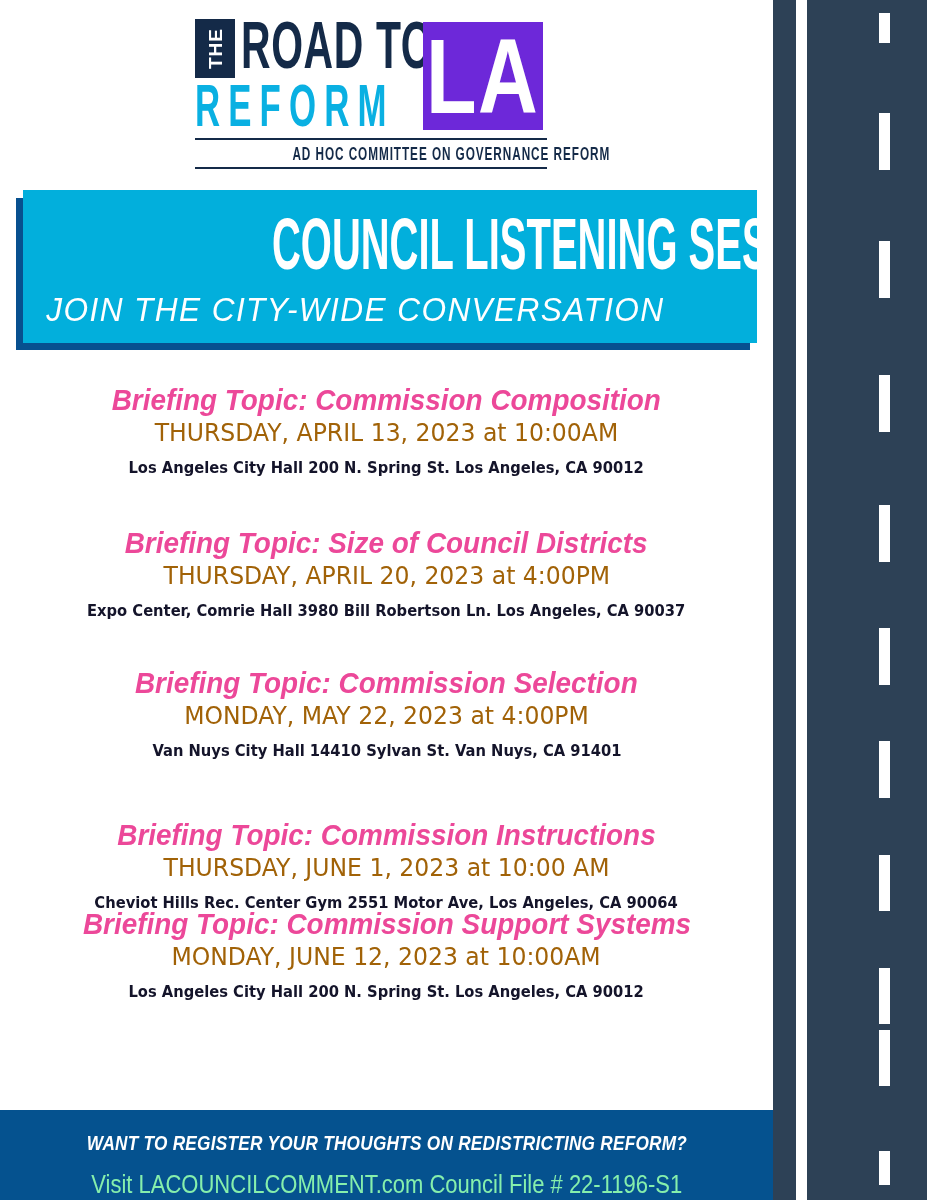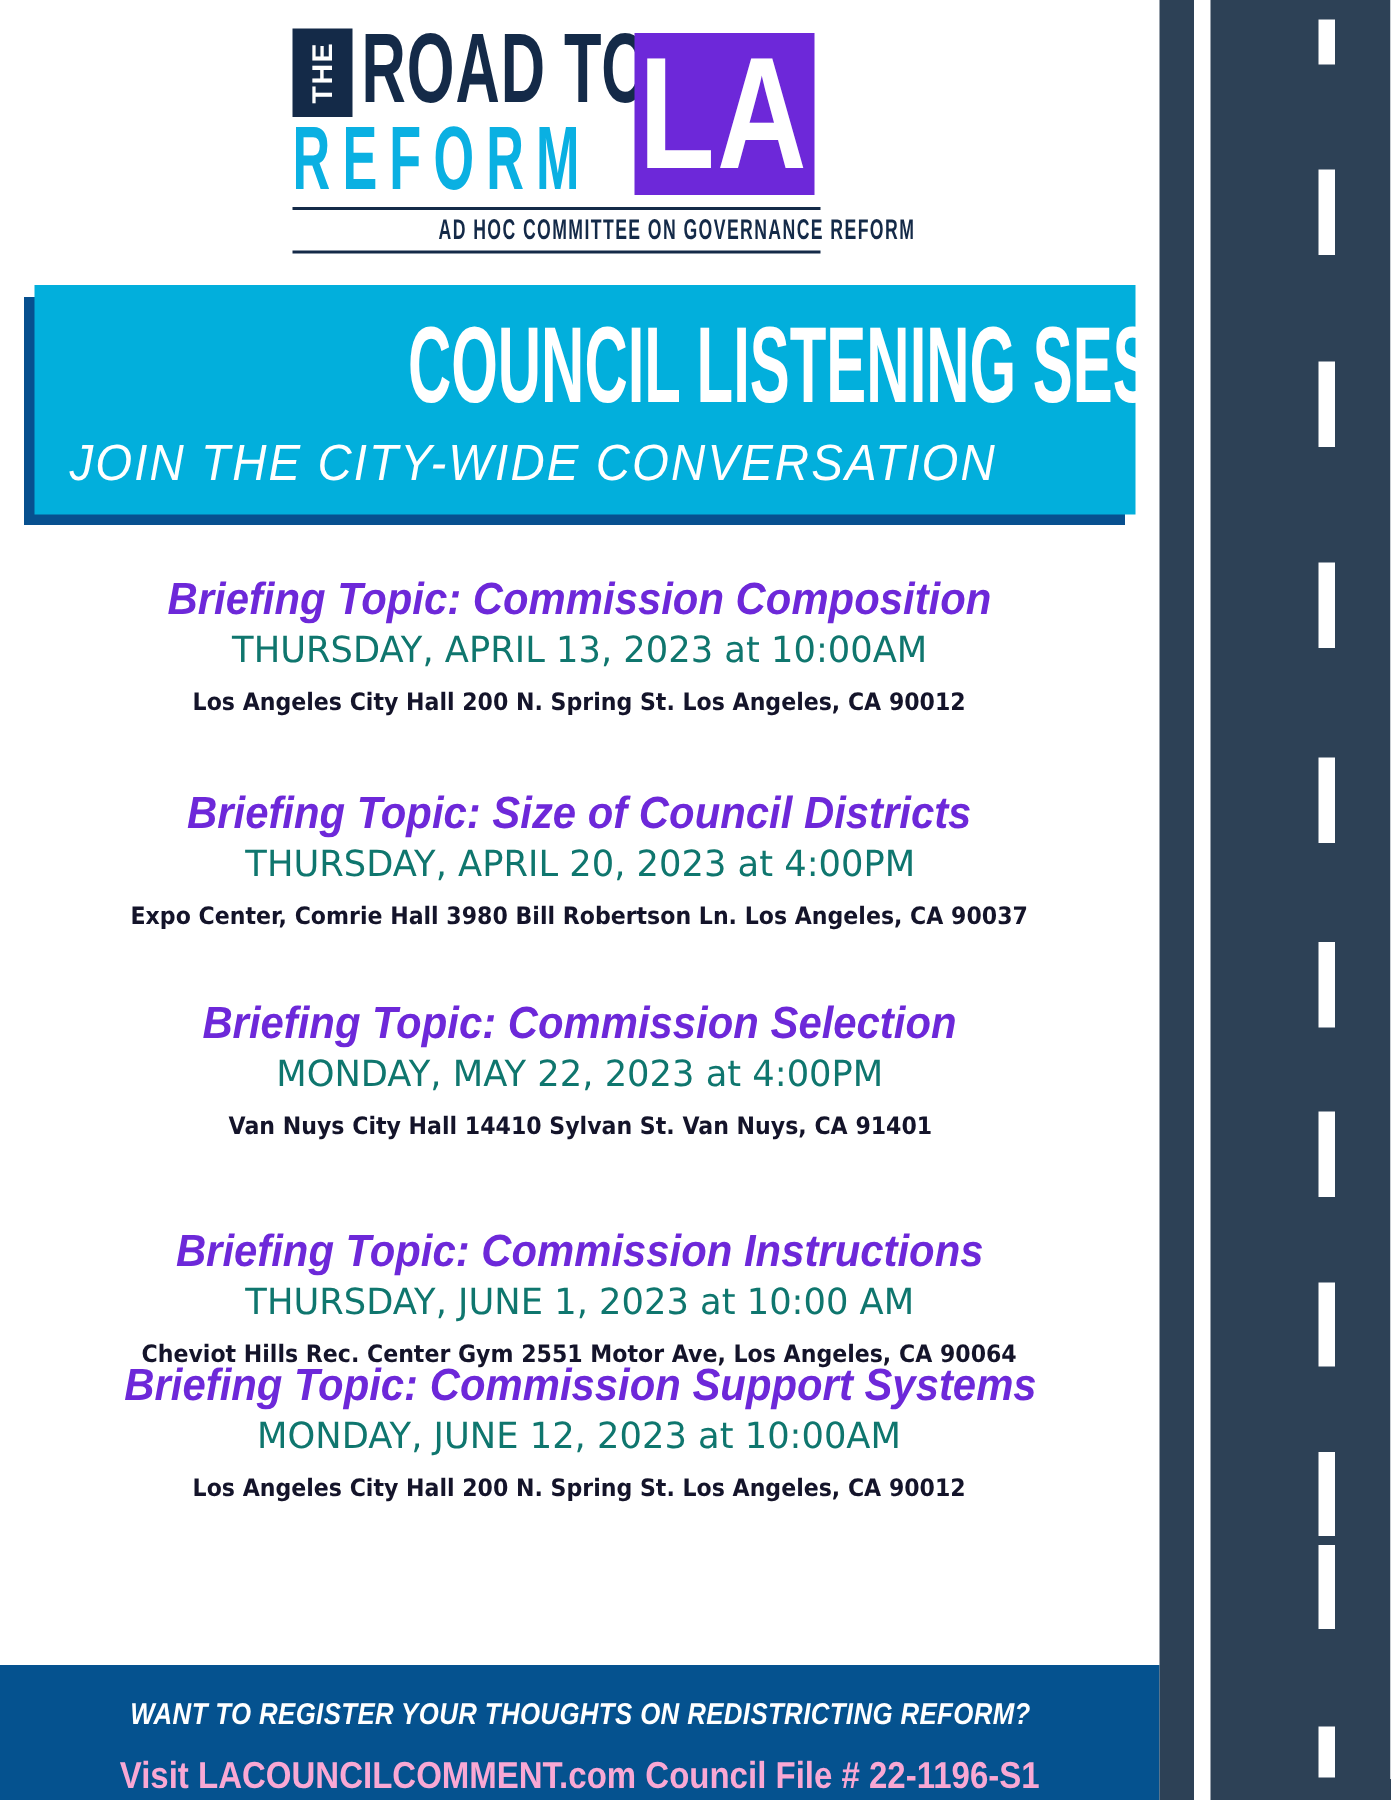--- a/index.html
+++ b/index.html
@@ -63,26 +63,26 @@
     .banner-sub {
       position: absolute; left: 0; top: 100px; width: 638px; text-align: center;
       color: #ffffff; font-family: "Liberation Sans", sans-serif; font-style: italic; font-weight: 400;
       font-size: 34px; line-height: 38px; white-space: nowrap; letter-spacing: 1.5px;
     }
     .banner-sub span { display: inline-block; transform: scaleX(0.93); transform-origin: center; }
 
     
     .session { position: absolute; left: 0; width: 773px; text-align: center; }
     .session .topic {
-      color: #6d28d9; font-family: "Liberation Sans", sans-serif; font-style: italic; font-weight: 700;
+      color: #ec4899; font-family: "Liberation Sans", sans-serif; font-style: italic; font-weight: 700;
       font-size: 30px; line-height: 36px; white-space: nowrap;
     }
     .session .topic span { display: inline-block; transform: scaleX(0.93); transform-origin: center; }
     .session .date {
-      color: #0f766e; font-family: "DejaVu Sans", sans-serif; font-weight: 400;
+      color: #a16207; font-family: "DejaVu Sans", sans-serif; font-weight: 400;
       font-size: 24px; line-height: 30px; white-space: nowrap; margin-top: 0px;
     }
     .session .date span { display: inline-block; transform: scaleX(0.98); transform-origin: center; }
     .session .addr {
       color: #14142a; font-family: "DejaVu Sans", sans-serif; font-weight: 700;
       font-size: 16px; line-height: 22px; white-space: nowrap; margin-top: 9px;
     }
     .session .addr span { display: inline-block; transform: scaleX(0.92); transform-origin: center; }
 
     
@@ -90,21 +90,21 @@
       position: absolute; left: 0; top: 1090px; width: 773px; height: 110px; background: #05528f; margin-top: 20px;
     }
     .footer-q {
       position: absolute; left: 0; top: 20px; width: 773px; text-align: center;
       color: #ffffff; font-family: "Liberation Sans", sans-serif; font-style: italic; font-weight: 700;
       font-size: 20px; line-height: 26px; white-space: nowrap;
     }
     .footer-q span { display: inline-block; transform: scaleX(0.86); transform-origin: center; letter-spacing: 0.3px; }
     .footer-link {
       position: absolute; left: 0; top: 58px; width: 773px; text-align: center;
-      color: #f9a8d4; font-family: "Liberation Sans", sans-serif; font-weight: 700;
+      color: #86efac; font-family: "Liberation Sans", sans-serif; font-weight: 400;
       font-size: 25px; line-height: 32px; white-space: nowrap;
     }
     .footer-link span { display: inline-block; transform: scaleX(0.88); transform-origin: center; }
 
     
     .road-edge { position: absolute; left: 773px; top: 0; width: 23px; height: 1200px; background: #2d4156; }
     .road-gap { position: absolute; left: 796px; top: 0; width: 11px; height: 1200px; background: #ffffff; }
     .road { position: absolute; left: 807px; top: 0; width: 120px; height: 1200px; background: #2d4156; }
     .dash { position: absolute; left: 879px; width: 11px; background: #ffffff; }
   </style>

